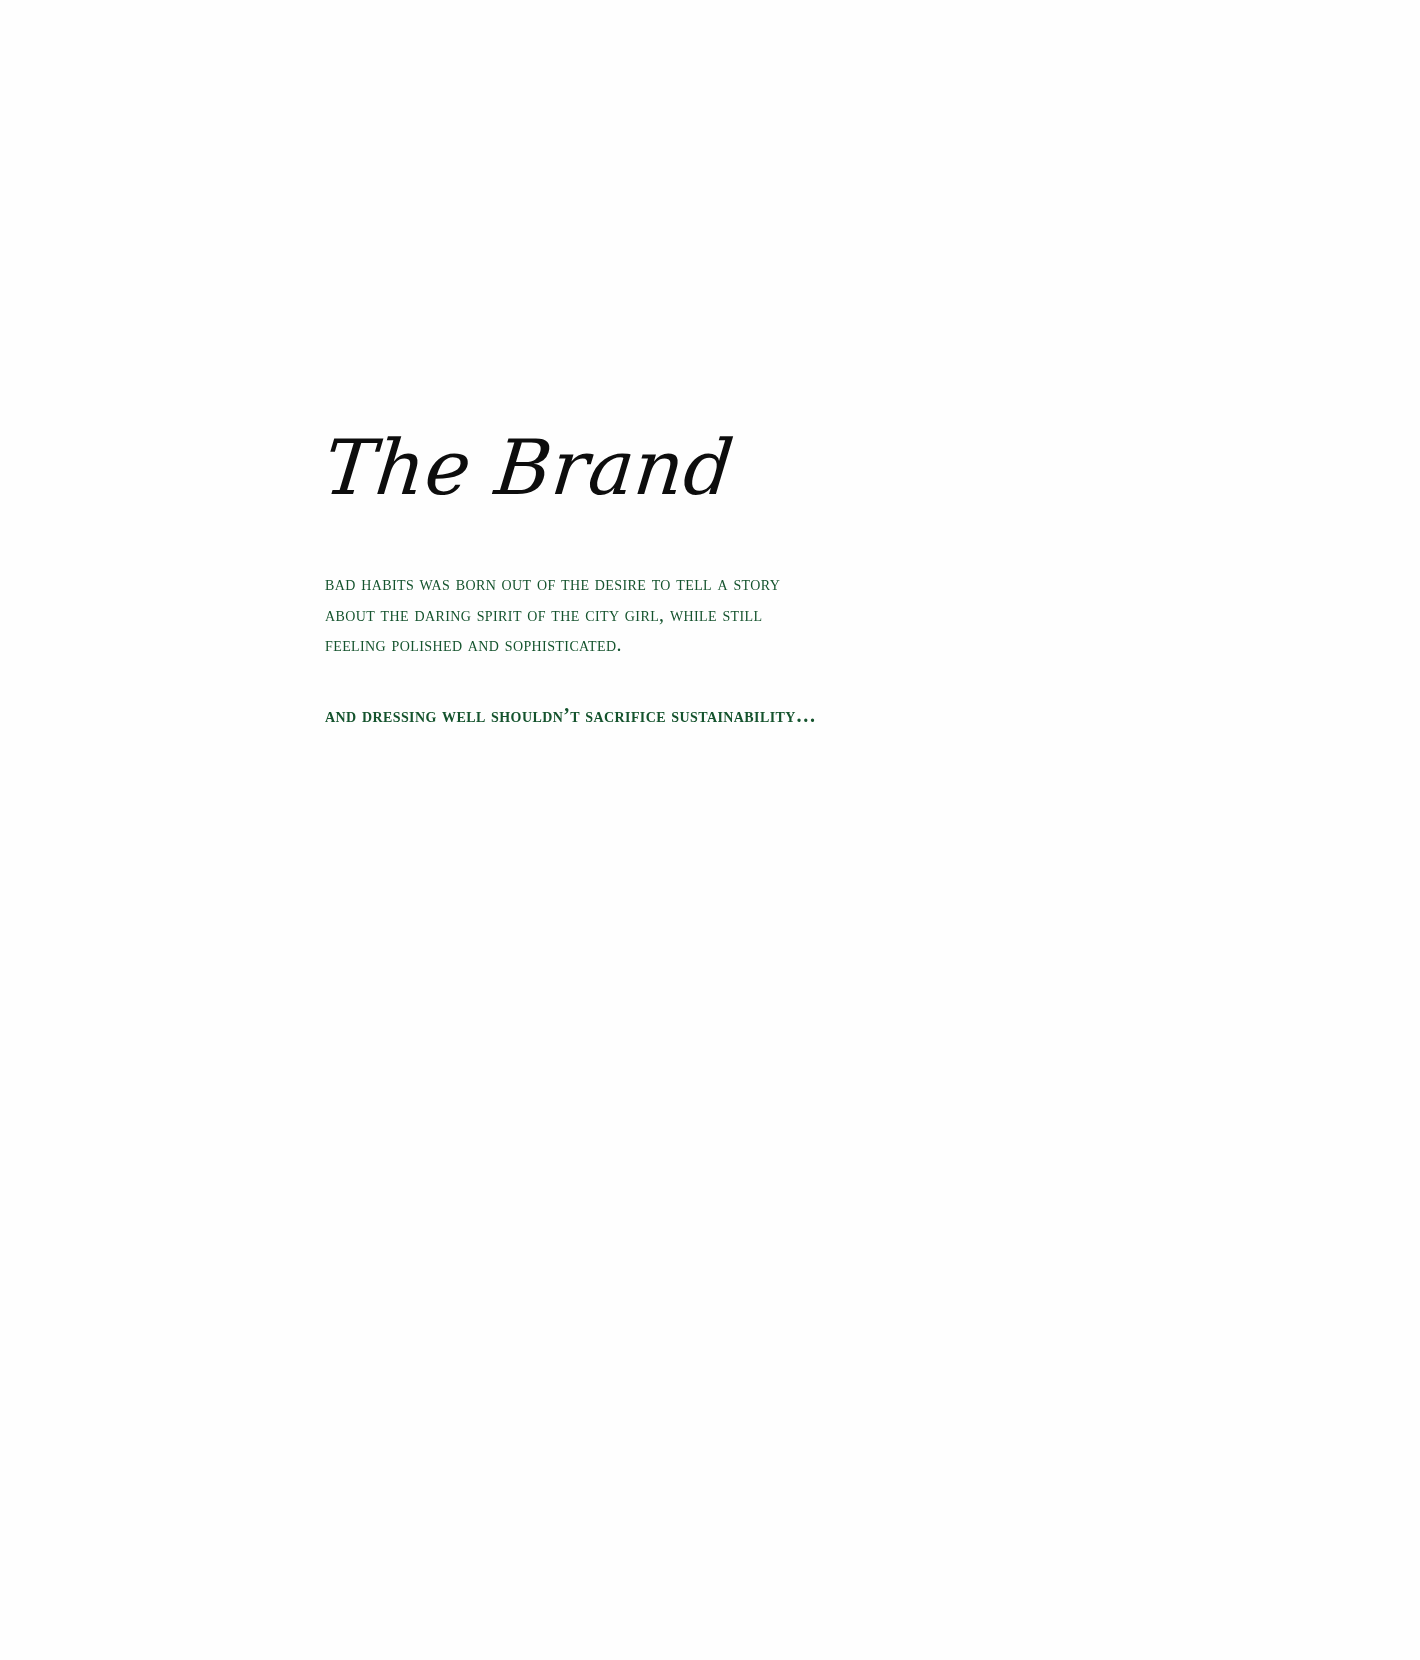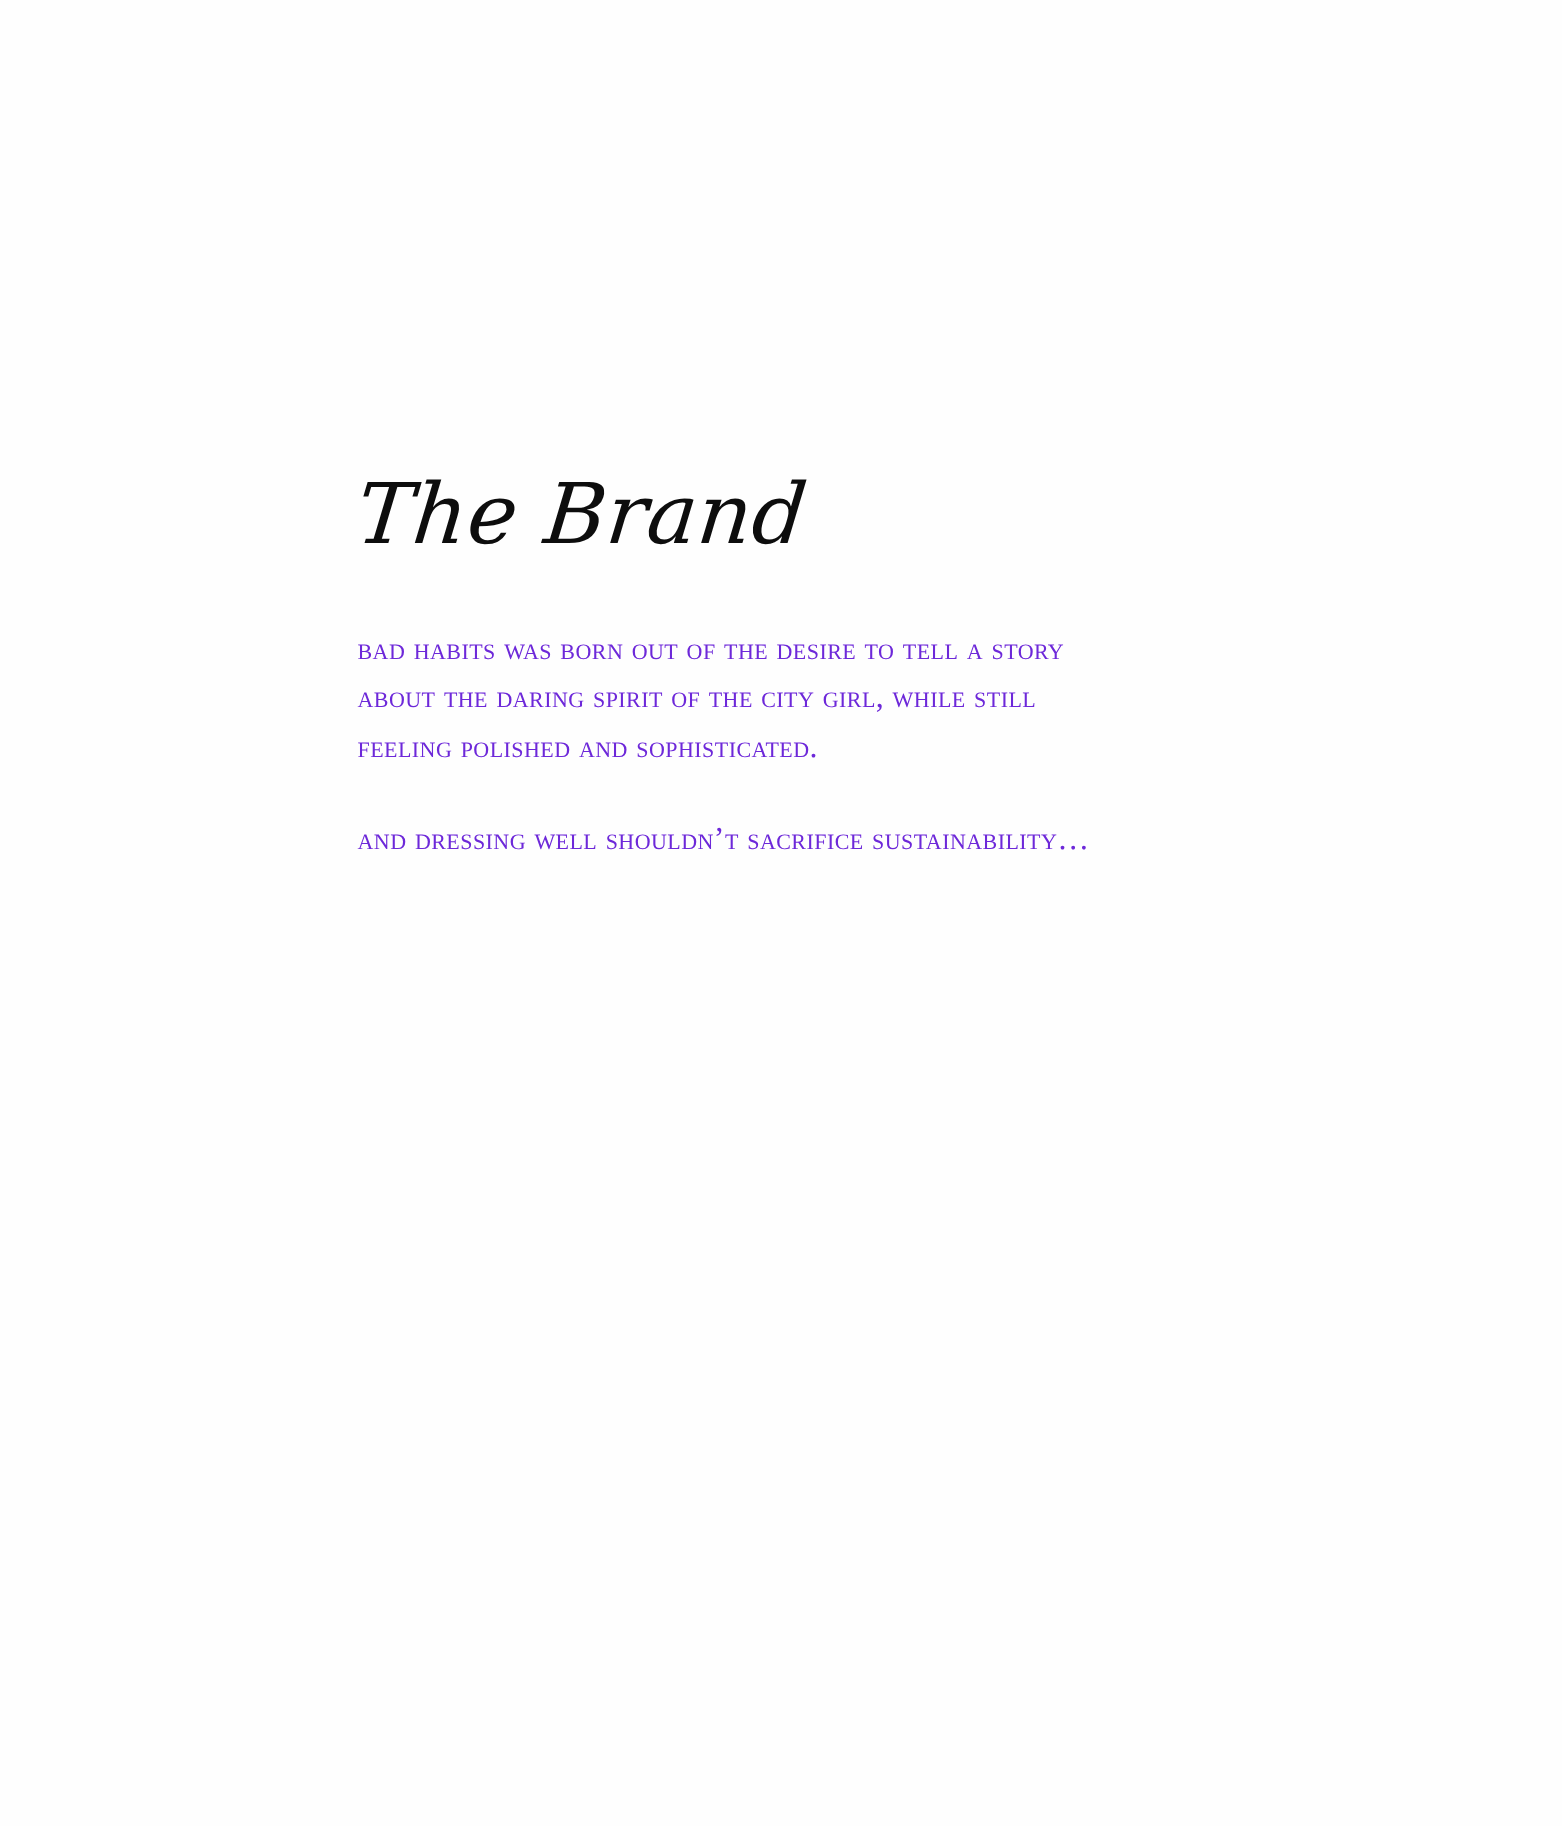--- a/index.html
+++ b/index.html
@@ -36,32 +36,33 @@
     font-size: 76px;
     line-height: 1.0;
     letter-spacing: 0.5px;
     color: #0d0d0d;
     margin: 0 0 62px 0;
     transform: skewX(-6deg);
   }
 
   .body-block {
     font-family: "Liberation Serif", serif;
-    font-size: 29px;
+    font-size: 20px;
     line-height: 1.53;
     letter-spacing: 0.4px;
-    color: #6d28d9;
+    color: #14532d;
     font-variant: small-caps;
     text-transform: lowercase;
     margin: 0 0 40px 0;
     white-space: pre-line;
   }
 
   .body-block:last-child {
     margin-bottom: 4px;
+    font-weight: bold;
   }
 
   .block-1 { width: 690px; }
   .block-2 { width: 800px; }
   .block-3 { width: 720px; }
   .block-4 { width: 720px; }
 </style>
 </head>
 <body>
 

